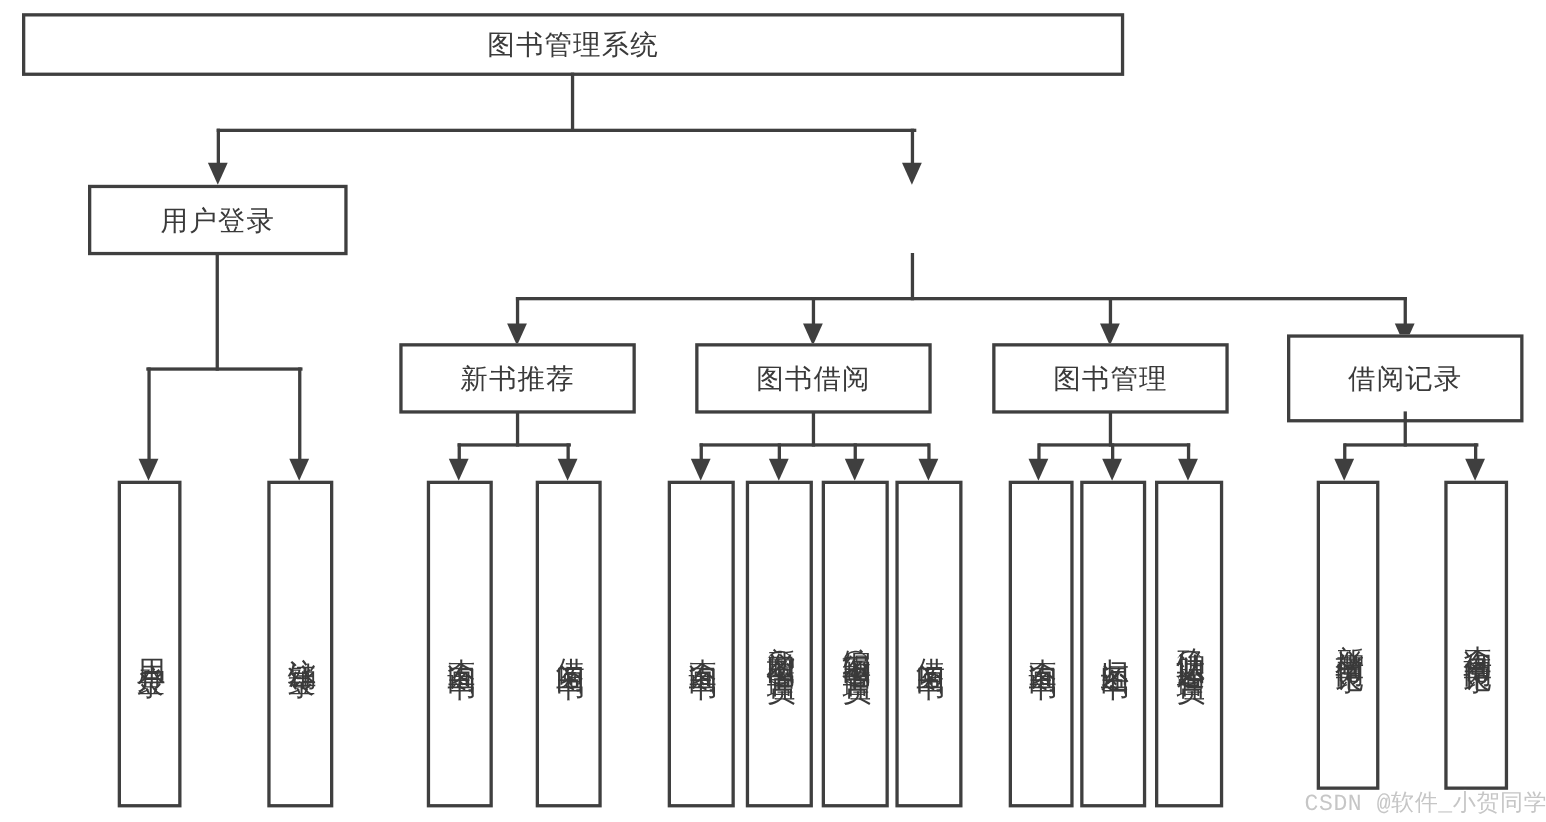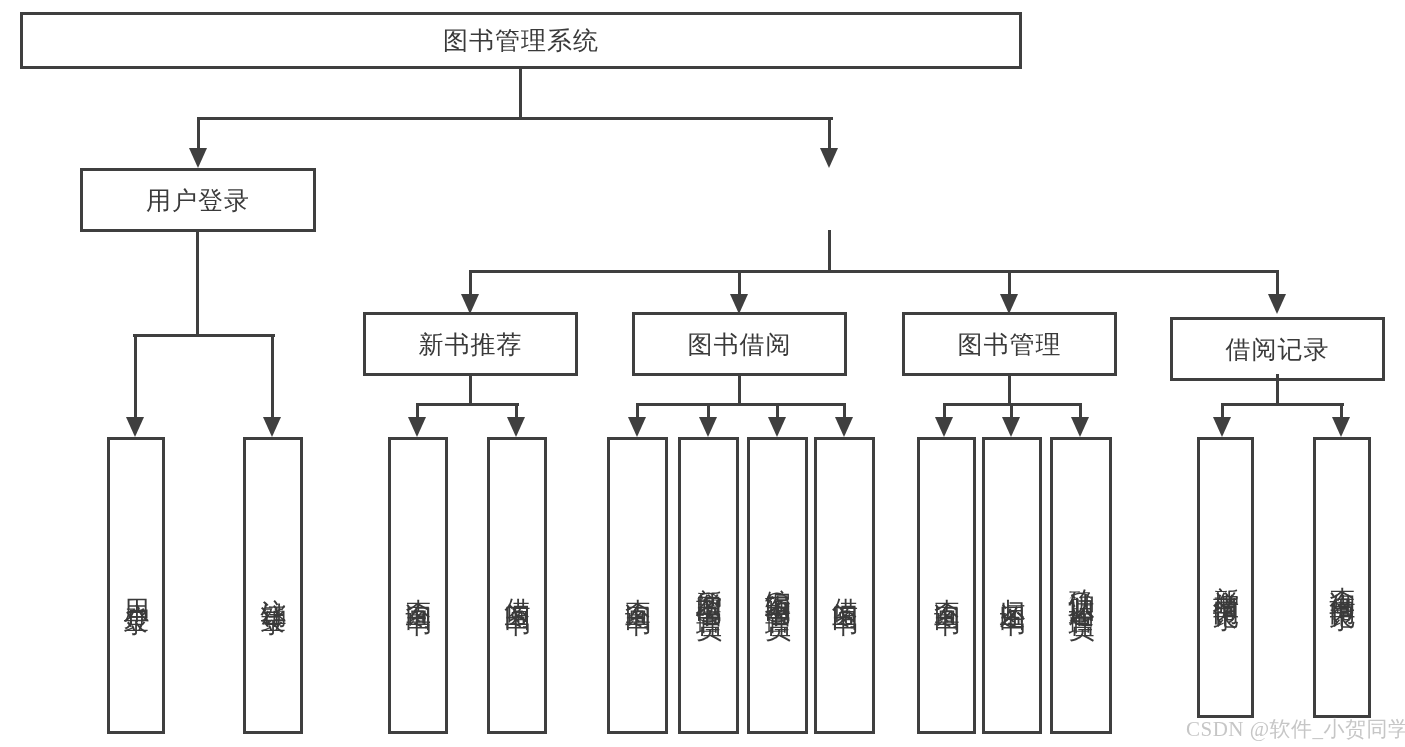--- a/index.html
+++ b/index.html
@@ -8,21 +8,21 @@
     --background: #ffffff;
     --watermark: #c6c6c6;
   }
   * { margin: 0; padding: 0; box-sizing: border-box; }
   html, body { background: var(--background); }
   #canvas {
     position: relative;
     width: 1405px;
     height: 747px;
     background: var(--background);
-    font-family: Liberation Serif, serif;
+    font-family: Liberation Mono, monospace;
     color: var(--text);
     overflow: hidden;
   }
   .box {
     position: absolute;
     border: 3px solid var(--line);
     background: #fff;
     display: flex;
     align-items: center;
     justify-content: center;
@@ -116,21 +116,21 @@
 
   <div class="box" style="left:632px;top:312px;width:215px;height:64px">
     <span class="lbl">图书借阅</span>
   </div>
   <div class="box" style="left:363px;top:312px;width:215px;height:64px">
     <span class="lbl">新书推荐</span>
   </div>
   <div class="box" style="left:902px;top:312px;width:215px;height:64px">
     <span class="lbl">图书管理</span>
   </div>
-  <div class="box" style="left:1170px;top:317px;width:215px;height:64px">
+  <div class="box" style="left:1170px;top:304px;width:215px;height:80px">
     <span class="lbl">借阅记录</span>
   </div>
 
   <div class="vline" style="left:469px;top:374px;width:3px;height:32px"></div>
   <div class="hline" style="left:416px;top:403px;width:103px;height:3px"></div>
   <div class="arrow" style="left:408px;top:403px;height:34px"></div>
   <div class="arrow" style="left:507px;top:403px;height:34px"></div>
   <div class="box" style="left:388px;top:437px;width:60px;height:297px">
     <span class="vlbl">查询图书</span>
   </div>

